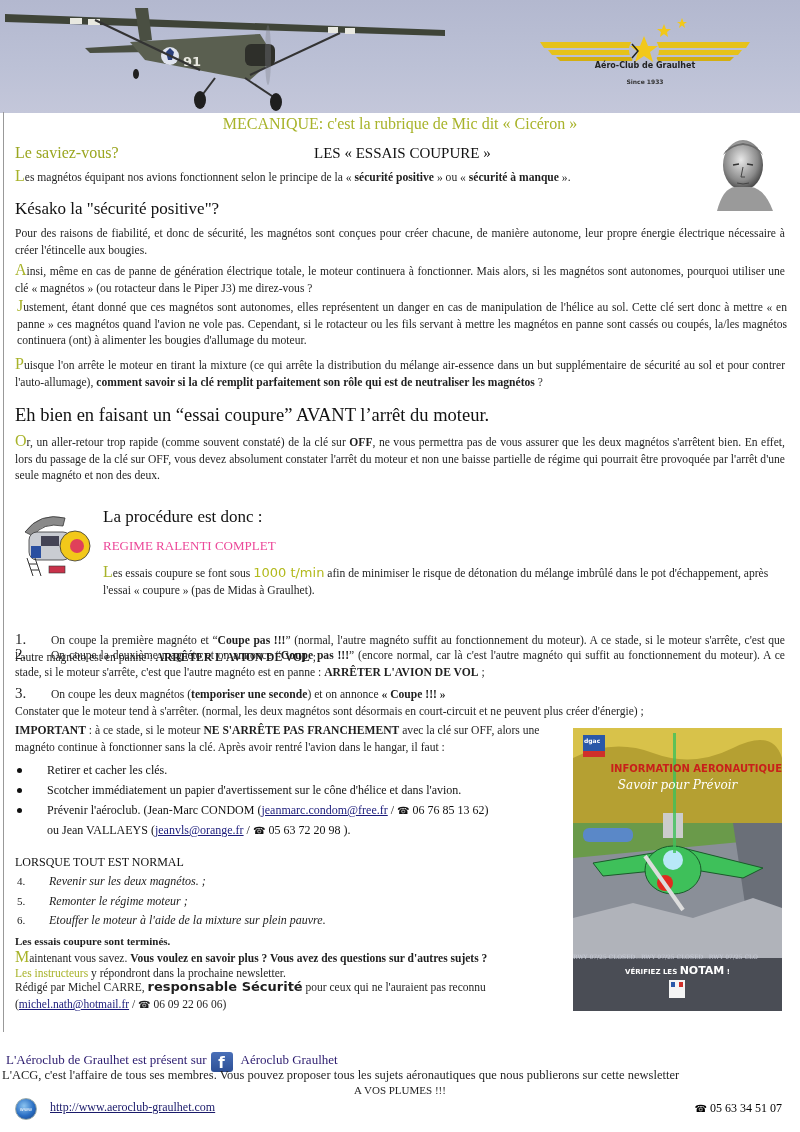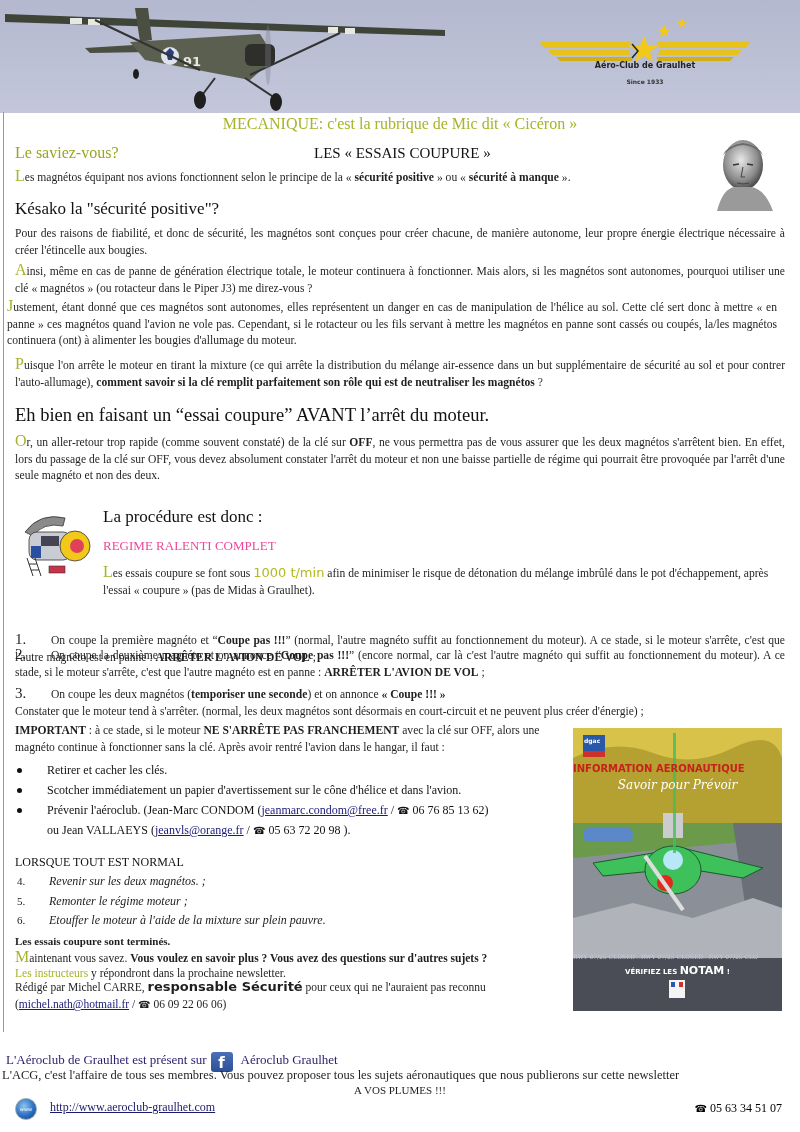--- a/index.html
+++ b/index.html
@@ -157,21 +157,21 @@
   </div>
 
   <div class="h-kesako">Késako la "sécurité positive"?</div>
 
   <div class="t just" style="left:15px; top:226px; width:770px;">Pour des raisons de fiabilité, et donc de sécurité, les magnétos sont conçues pour créer chacune, de manière autonome, leur propre énergie électrique nécessaire à créer l'étincelle aux bougies.</div>
 
   <div class="t just" style="left:15px; top:262px; width:770px;">
     <span class="cap">A</span><span>insi, même en cas de panne de génération électrique totale, le moteur continuera à fonctionner. Mais alors, si les magnétos sont autonomes, pourquoi utiliser une clé « magnétos » (ou rotacteur dans le Piper J3) me direz-vous ?</span>
   </div>
 
-  <div class="t just" style="left:7px; top:298px; width:770px;">
+  <div class="t just" style="left:17px; top:298px; width:770px;">
     <span class="cap">J</span><span>ustement, étant donné que ces magnétos sont autonomes, elles représentent un danger en cas de manipulation de l'hélice au sol. Cette clé sert donc à mettre « en panne » ces magnétos quand l'avion ne vole pas. Cependant, si le rotacteur ou les fils servant à mettre les magnétos en panne sont cassés ou coupés, la/les magnétos continuera (ont) à alimenter les bougies d'allumage du moteur.</span>
   </div>
 
   <div class="t just" style="left:15px; top:356px; width:770px;">
     <span class="cap">P</span><span>uisque l'on arrête le moteur en tirant la mixture (ce qui arrête la distribution du mélange air-essence dans un but supplémentaire de sécurité au sol et pour contrer l'auto-allumage), </span><b>comment savoir si la clé remplit parfaitement son rôle qui est de neutraliser les magnétos</b><span> ?</span>
   </div>
 
   <div class="h-ehbien">Eh bien en faisant un “essai coupure” AVANT l’arrêt du moteur.</div>
 
   <div class="t just" style="left:15px; top:433px; width:770px;">
@@ -291,21 +291,21 @@
       <circle cx="100" cy="132" r="10" fill="#b8e8f8"></circle>
       <circle cx="92" cy="155" r="8" fill="#e02a20"></circle>
       <line x1="72" y1="128" x2="110" y2="182" stroke="#ddd" stroke-width="4"></line>
       <rect x="100" y="5" width="3" height="120" fill="#3ec05a" opacity="0.8"></rect>
       <path d="M0,190 L60,175 L120,190 L180,170 L209,180 L209,230 L0,230 Z" fill="#b0b3ba"></path>
       <rect x="0" y="230" width="209" height="53" fill="#4a4d55"></rect>
       <rect x="10" y="7" width="22" height="16" fill="#2a58a8"></rect>
       <rect x="10" y="23" width="22" height="6" fill="#d0302a"></rect>
     </svg>
     <div style="position:absolute; left:11px; top:9px; font-family:'DejaVu Sans',sans-serif; font-size:6px; color:#fff; font-weight:bold;">dgac</div>
-    <div style="position:absolute; left:0; top:35px; width:209px; text-align:left; font-family:'DejaVu Sans',sans-serif; font-size:10px; font-weight:bold; color:#c8201a;">INFORMATION AERONAUTIQUE</div>
+    <div style="position:absolute; left:0; top:35px; width:209px; text-align:right; font-family:'DejaVu Sans',sans-serif; font-size:10px; font-weight:bold; color:#c8201a;">INFORMATION AERONAUTIQUE</div>
     <div style="position:absolute; left:0; top:50px; width:209px; text-align:center; font-family:'DejaVu Serif',serif; font-style:italic; font-size:12px; color:#fff;">Savoir pour Prévoir</div>
     <div style="position:absolute; left:0; top:225px; width:209px; white-space:nowrap; overflow:hidden; font-family:'DejaVu Serif',serif; font-size:6px; color:#c8ccd8;">RWY 07/25 CLOSED...RWY 07/25 CLOSED...RWY 07/25 CLO</div>
     <div style="position:absolute; left:0; top:236px; width:209px; text-align:center; font-family:'DejaVu Sans',sans-serif; font-size:7px; font-weight:bold; color:#fff;">
       <span>VÉRIFIEZ LES </span><span style="font-size:11px;">NOTAM</span><span> !</span>
     </div>
     <div style="position:absolute; left:96px; top:252px; width:16px; height:18px; background:#f4f4f4;">
       <div style="position:absolute; left:2px; top:2px; width:4px; height:5px; background:#2a58a8;"></div>
       <div style="position:absolute; left:10px; top:2px; width:4px; height:5px; background:#d0302a;"></div>
     </div>
   </div>

